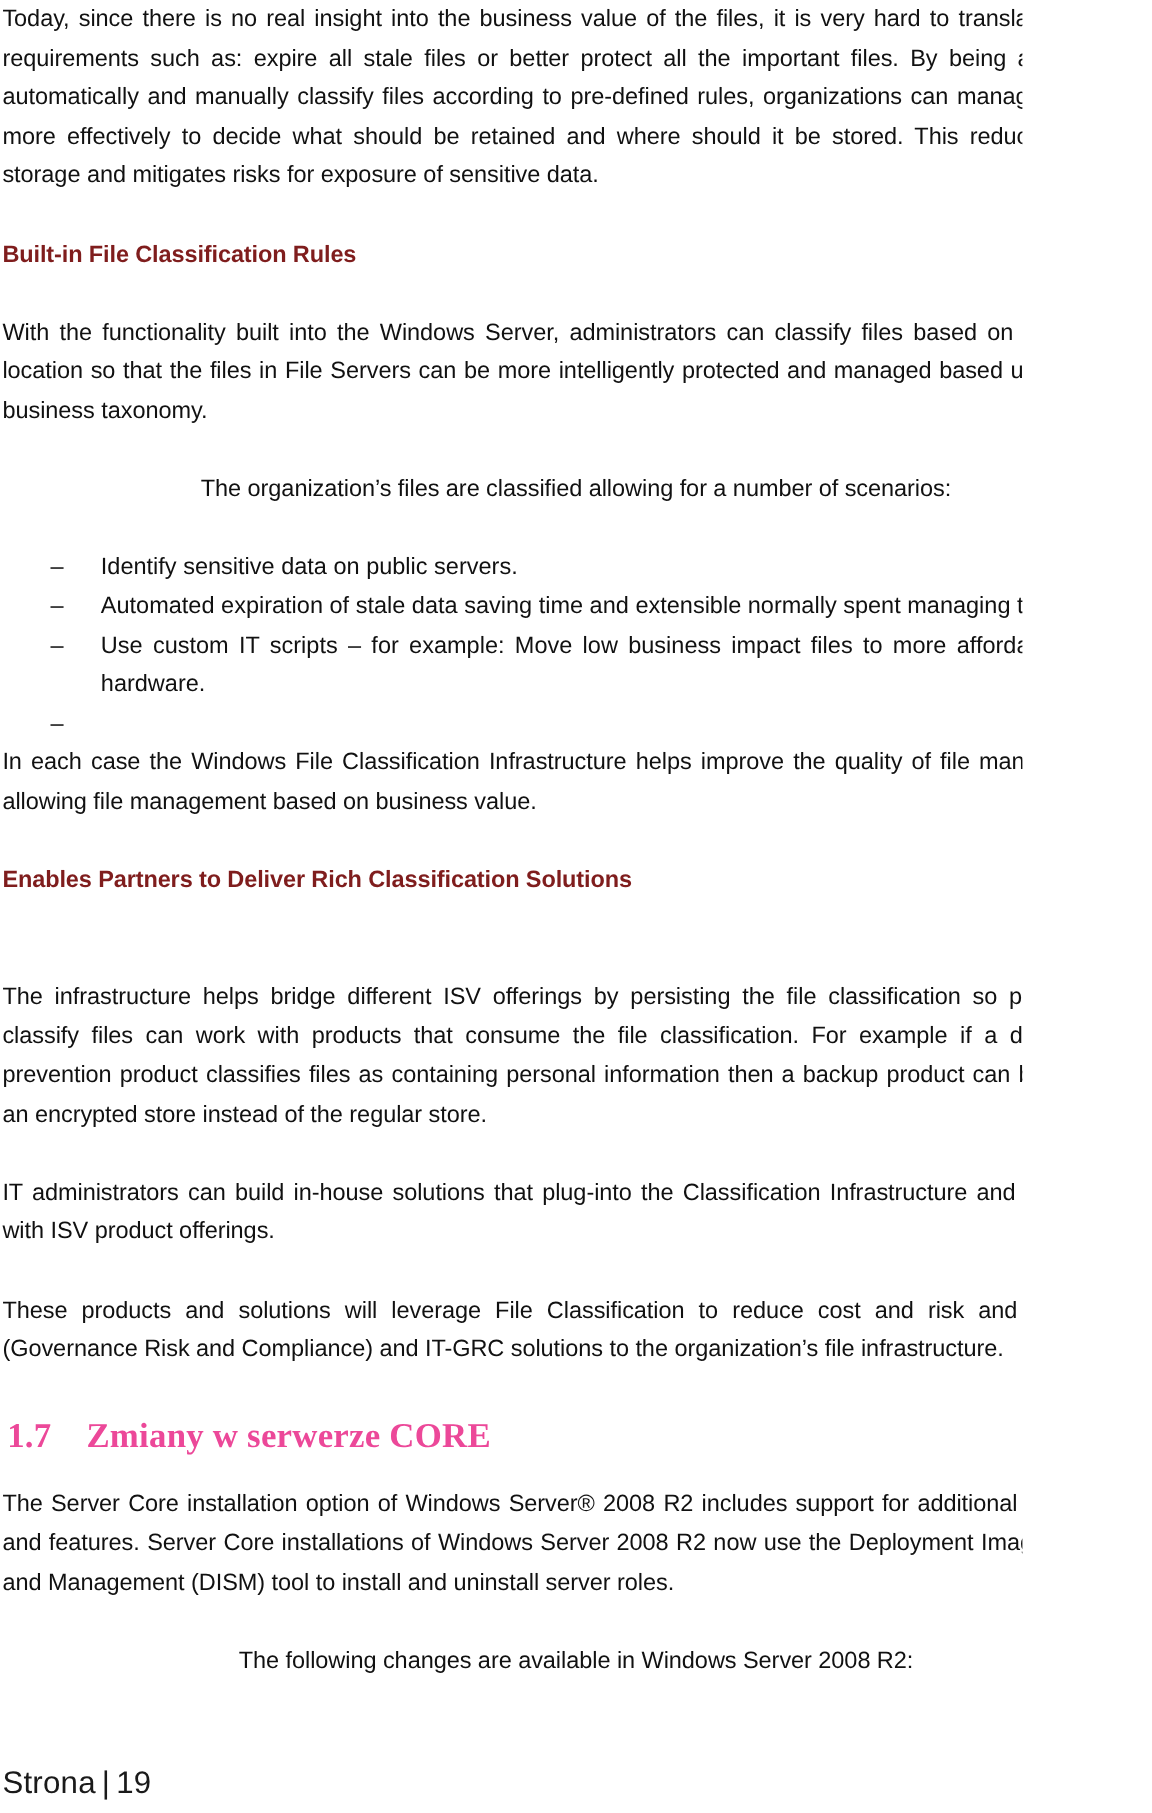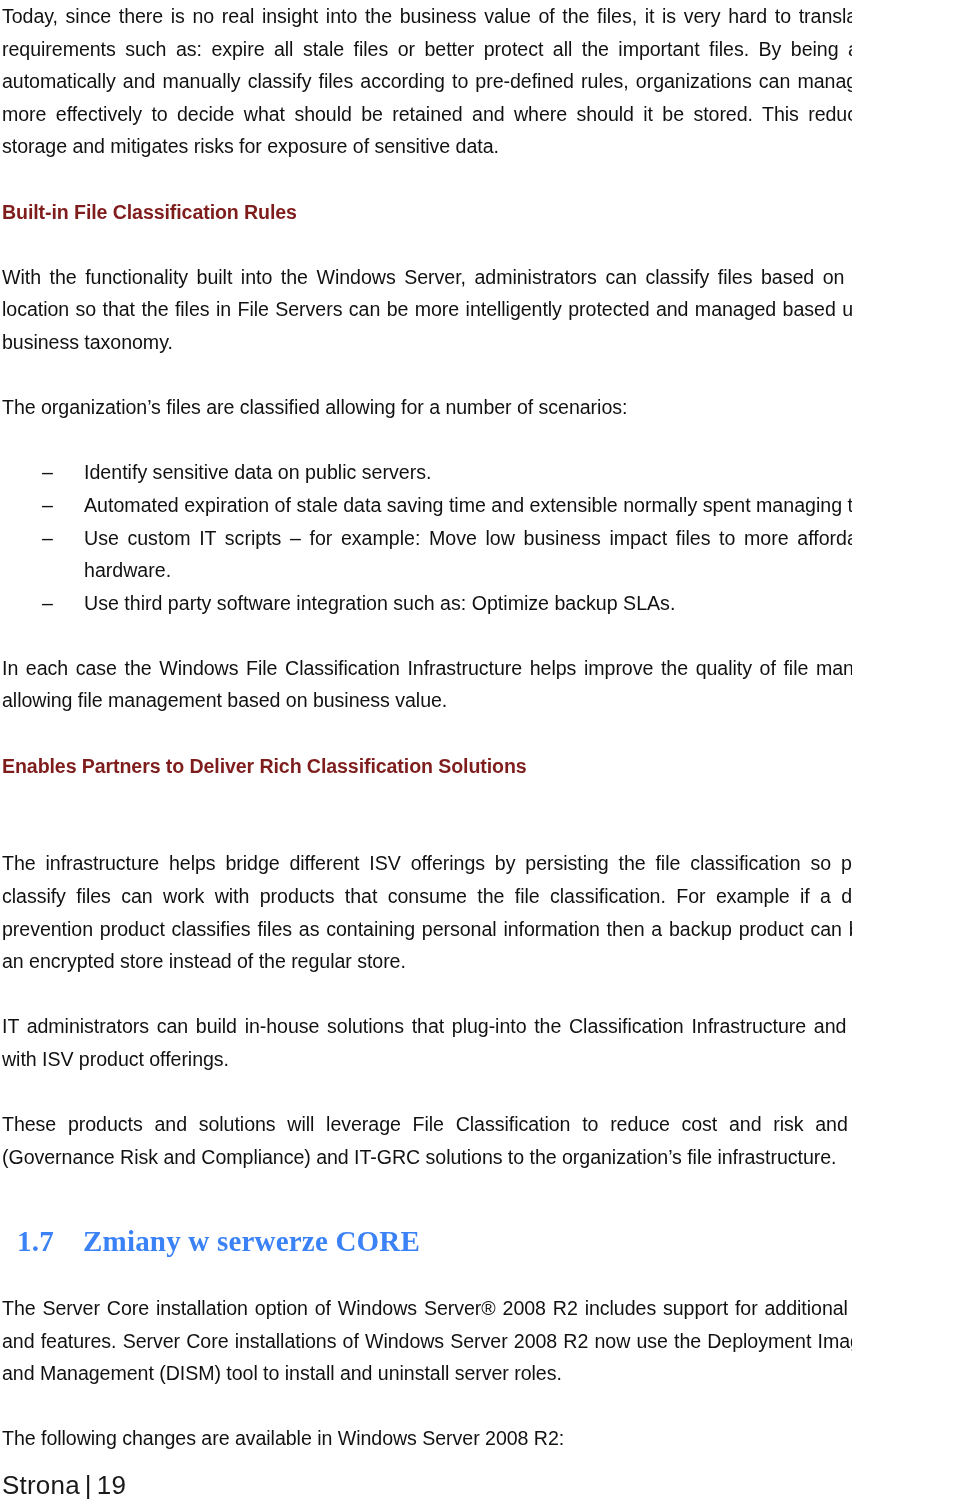--- a/index.html
+++ b/index.html
@@ -30,21 +30,21 @@
   p.body {
     margin: 0;
     font-size: 19.6px;
     line-height: 32.6px;
     text-align: justify;
     text-justify: inter-word;
     color: #111111;
     letter-spacing: -0.05px;
   }
   p.body.last-left {
-    text-align: left;
+    text-align: center;
   }
 
   h3.subhead {
     margin: 0;
     font-size: 19.6px;
     line-height: 32.6px;
     font-weight: bold;
     color: #7f1d1d;
     text-align: left;
     letter-spacing: -0.1px;
@@ -78,26 +78,26 @@
   }
   ul.scenarios li.short { text-align: left; }
 
   a.inline-link,
   span.inline-link {
     color: #2020b5;
     text-decoration: underline;
   }
 
   h2.section-heading {
-    margin: 15px;
+    margin: 4px;
     font-family: "Liberation Serif", serif;
     font-weight: bold;
     font-size: 29px;
     line-height: 40px;
-    color: #3b82f6;
+    color: #ec4899;
     display: flex;
     align-items: baseline;
     letter-spacing: 0.2px;
   }
   h2.section-heading .num {
     display: inline-block;
     width: 66px;
     flex: 0 0 66px;
   }
 
@@ -147,21 +147,20 @@
       <li>
         <span class="dash">–</span>
         <span>Automated expiration of stale data saving time and extensible normally spent managing the data.</span>
       </li>
       <li>
         <span class="dash">–</span>
         <span>Use custom IT scripts – for example: Move low business impact files to more affordable storage hardware.</span>
       </li>
       <li class="short">
         <span class="dash">–</span>
-        <span>Use third party software integration such as: Optimize backup SLAs.</span>
       </li>
     </ul>
 
     <div class="spacer-para"></div>
 
     <p class="body">In each case the Windows File Classification Infrastructure helps improve the quality of file management by allowing file management based on business value.</p>
 
     <div class="spacer-para"></div>
 
     <h3 class="subhead">Enables Partners to Deliver Rich Classification Solutions</h3>

